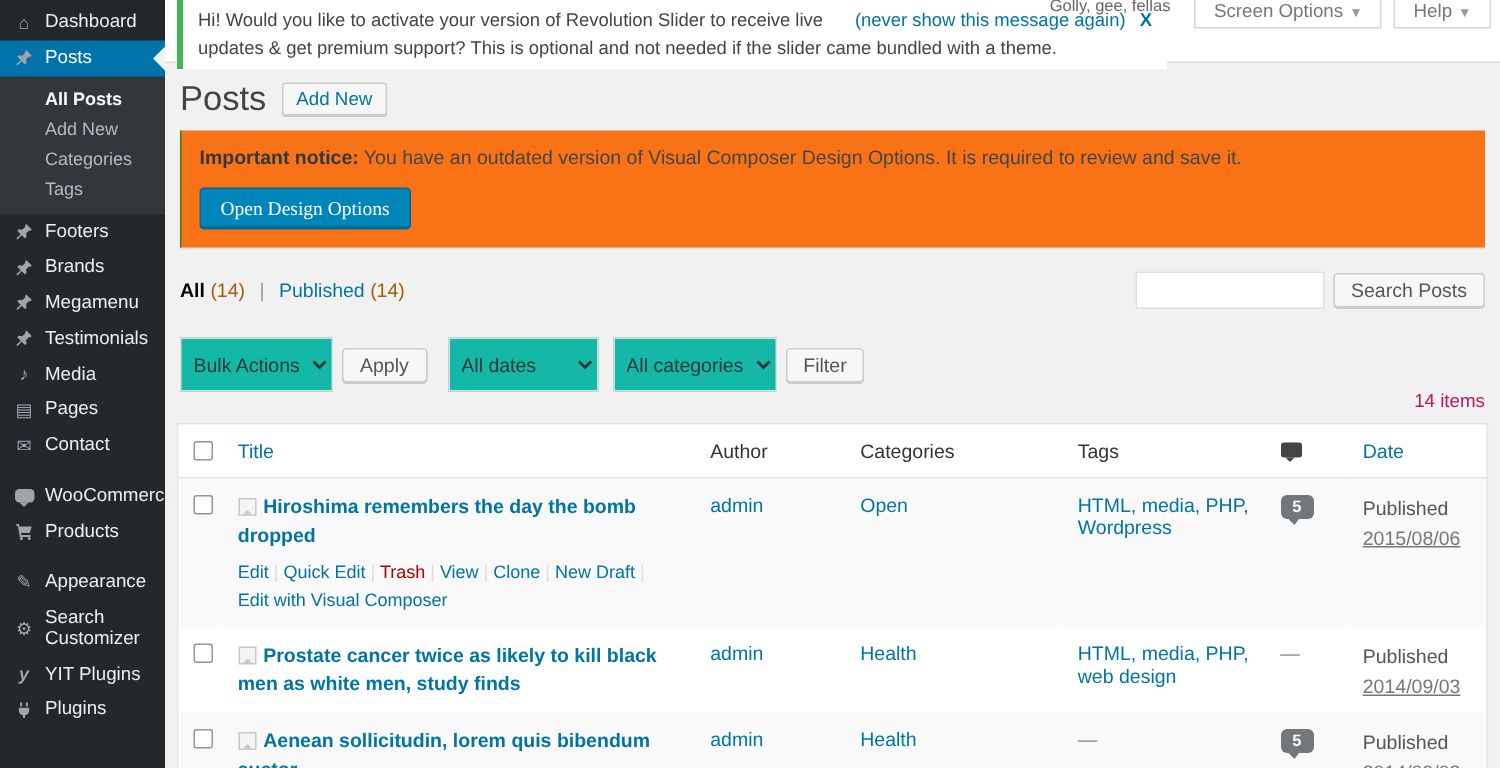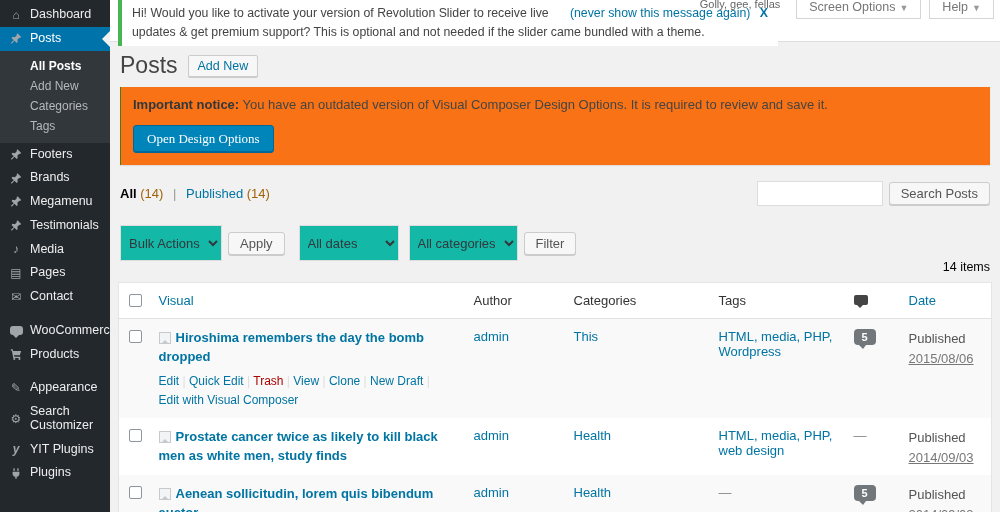--- a/index.html
+++ b/index.html
@@ -117,21 +117,21 @@
     background:#f7f7f7; border:1px solid #ccc; border-radius:3px;
     box-shadow:0 1px 0 #ccc; color:#555; font-size:13px;
     padding:3px 11px; cursor:pointer; font-family:inherit; white-space:nowrap;
   }
 
   .list-row2 { display:flex; align-items:center; gap:6px; margin:0 10px 8px; }
   .wp-select {
     height:36px; border:1px solid #ddd; background:#14b8a6; color:#32373c;
     font-size:13px; font-family:inherit; padding:2px 4px; min-width:100px;
   }
-  .items-count { margin-left:auto; font-size:12.5px; color:#000000;margin-top:48px; }
+  .items-count { margin-left:auto; font-size:12.5px; color:#be185d;margin-top:48px; }
 
   
   table.posts {
     width:874px; margin:0 8px; background:#fff;
     border:1px solid #e5e5e5; box-shadow:0 1px 1px rgba(0,0,0,.04);
     border-collapse:collapse; table-layout:fixed;
   }
   .posts thead th {
     text-align:left; font-weight:400; font-size:13px; color:#333;
     padding:8px 10px; border-bottom:1px solid #e1e1e1;
@@ -350,34 +350,34 @@
         <col style="width:315px">
         <col style="width:100px">
       <col style="width:145px">
         <col style="width:135px">
         <col style="width:55px">
         <col>
     </colgroup>
     <thead>
       <tr>
         <th class="cb-cell"><span class="cb"></span></th>
-        <th><a href="#">Visual</a></th>
+        <th><a href="#">Title</a></th>
         <th>Author</th>
         <th>Categories</th>
         <th>Tags</th>
         <th><span class="header-bubble"></span></th>
         <th><a href="#">Date</a></th>
       </tr>
     </thead>
     <tbody>
         <tr class="alt">
           <td class="cb-cell"><span class="cb"></span></td>
           <td><span class="thumb"></span><a href="#" class="row-title">Hiroshima remembers the day the bomb dropped</a><div class="row-actions"><a href="#">Edit</a> | <a href="#">Quick Edit</a> | <a href="#" class="danger">Trash</a> | <a href="#">View</a> | <a href="#">Clone</a> | <a href="#">New Draft</a> | <a href="#">Edit with Visual Composer</a></div></td>
           <td><a href="#" class="cell-link">admin</a></td>
-          <td><a href="#" class="cell-link">This</a></td>
+          <td><a href="#" class="cell-link">Open</a></td>
           <td><a href="#" class="cell-link">HTML, media, PHP, Wordpress</a></td>
           <td><span class="comment-bubble">5</span></td>
           <td>
             <div class="pub-label">Published</div>
             <div class="pub-date">2015/08/06</div>
           </td>
         </tr>
         <tr class="">
           <td class="cb-cell"><span class="cb"></span></td>
           <td><span class="thumb"></span><a href="#" class="row-title">Prostate cancer twice as likely to kill black men as white men, study finds</a></td>

